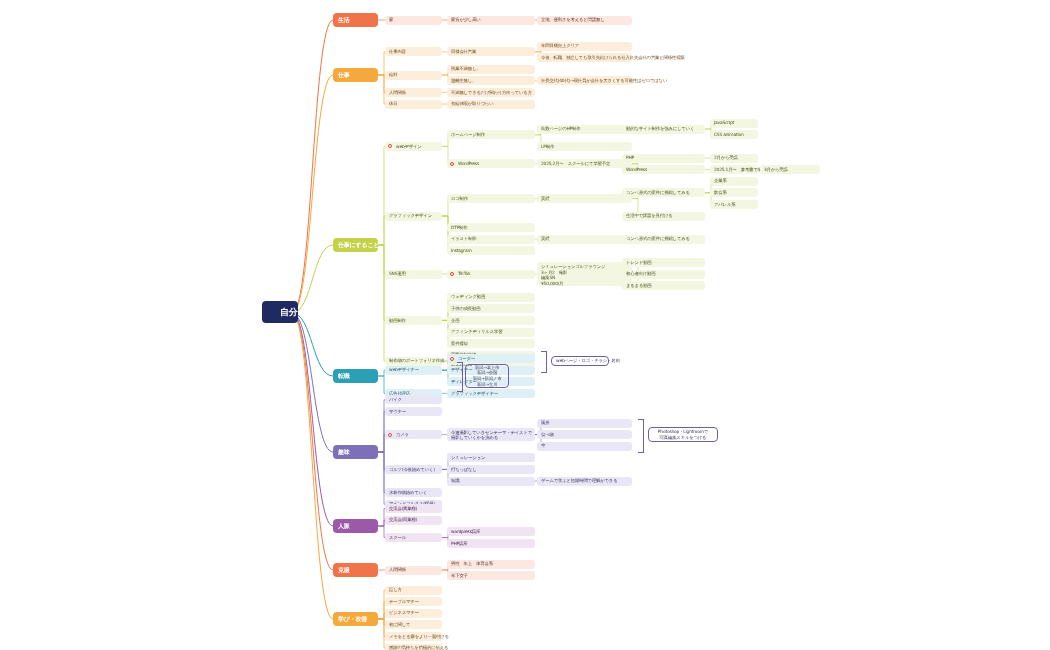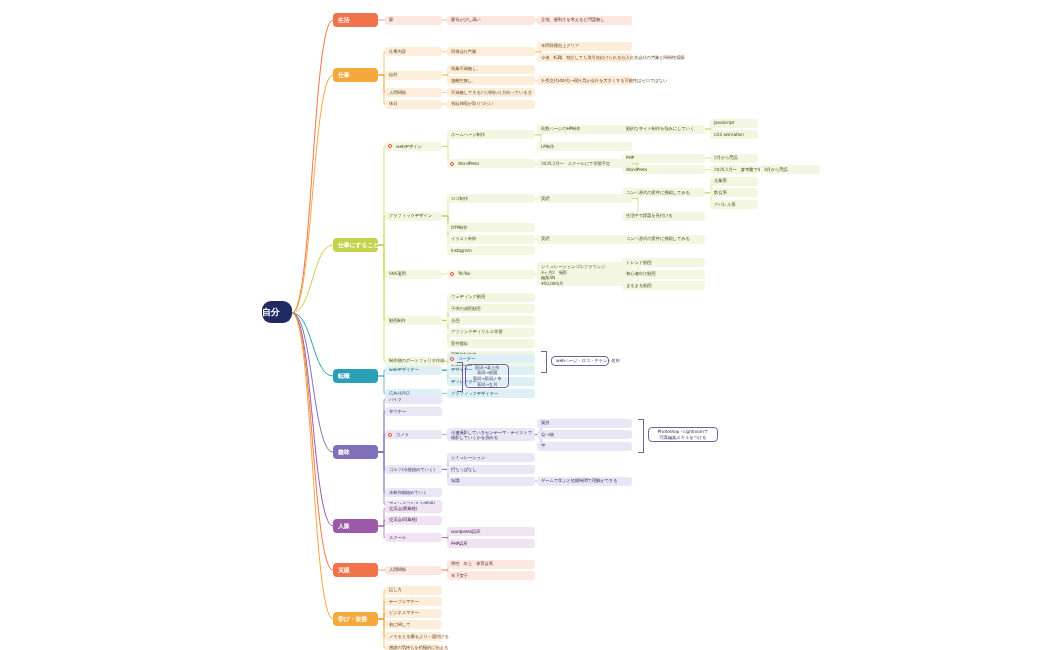--- a/index.html
+++ b/index.html
@@ -12,23 +12,23 @@
   .node{
     position:absolute;box-sizing:border-box;
     display:flex;align-items:center;
     border-radius:3px;
     white-space:pre;
     letter-spacing:-0.2px;
   }
   .node .txt{display:block;width:100%;}
   
   .n-root{
-    background:#1f2a63;color:#ffffff;border-radius:9px;
+    background:#1f2a63;color:#ffffff;border-radius:4px;
     font-size:9px;font-weight:bold;justify-content:center;
-    padding:0 0;
+    padding:0 18px;
   }
   
   .n-head{
     color:#ffffff;font-size:6px;font-weight:bold;
     border-radius:4px;padding:0 5px;justify-content:center;
   }
   
   .n-leaf{
     font-size:4.4px;padding:0 4px;line-height:1.25;
     border-radius:3px;

